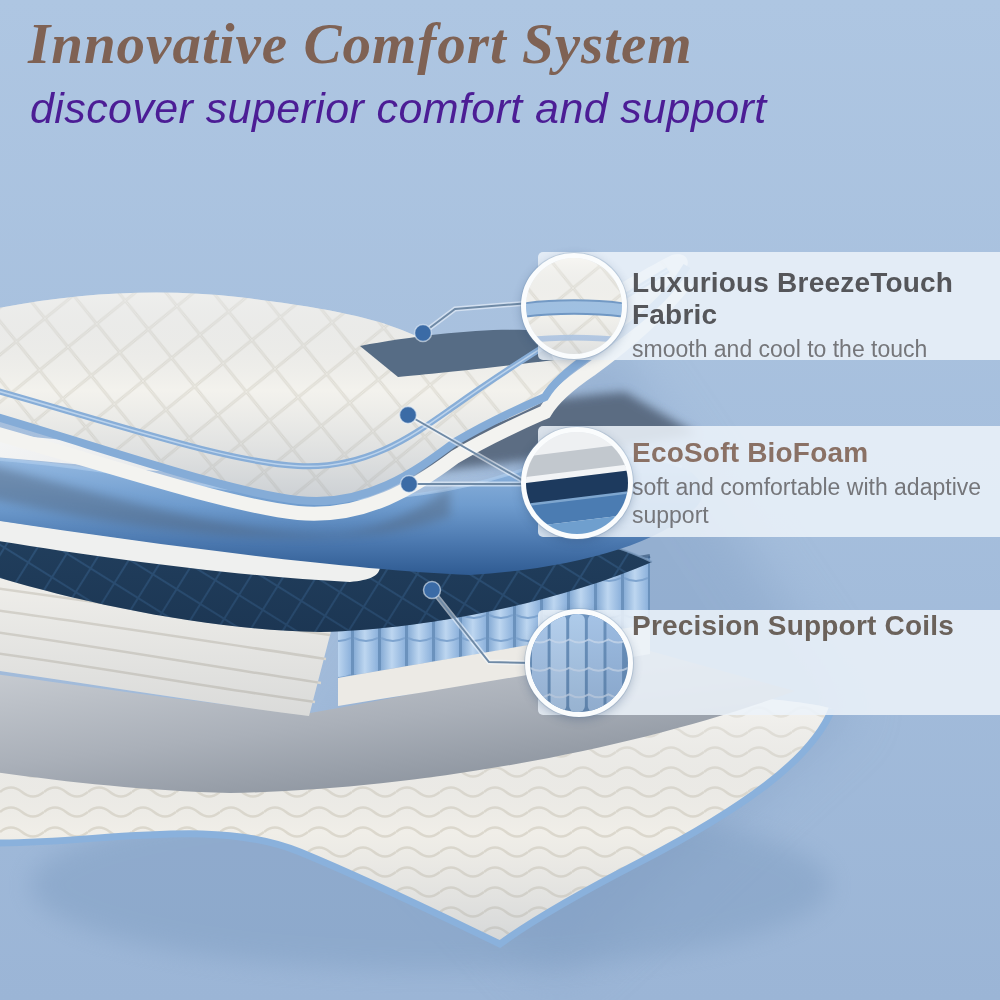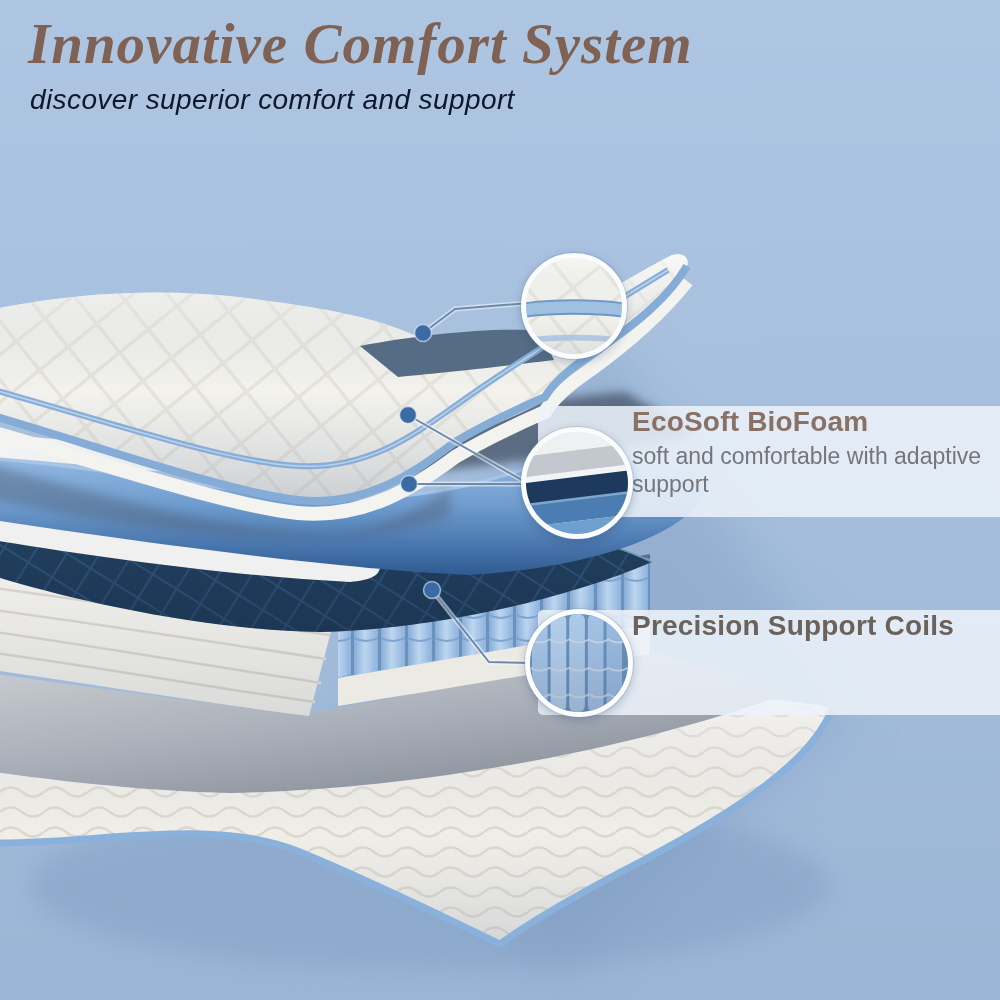--- a/index.html
+++ b/index.html
@@ -5,27 +5,27 @@
   html,body{margin:0;padding:0;}
   body{width:1000px;height:1000px;overflow:hidden;position:relative;
        font-family:"Liberation Sans","DejaVu Sans",sans-serif;background:#a4bedd;}
   .stage{position:absolute;inset:0;width:1000px;height:1000px;}
   svg.scene{position:absolute;left:0;top:0;width:1000px;height:1000px;display:block;}
 
   
   .header{position:absolute;left:28px;top:14px;z-index:6;font-style:italic;}
   .header h1{margin:0;font-family:"Liberation Serif","DejaVu Serif",serif;
              font-size:57px;font-weight:600;letter-spacing:1px;color:#7f6254;line-height:1.05;}
-  .header p{margin:10px 0 0 2px;font-size:28px;font-weight:400;letter-spacing:.4px;color:#0f172a;}
+  .header p{margin:10px 0 0 2px;font-size:43px;font-weight:400;letter-spacing:.4px;color:#4c1d95;}
 
   
   .band{position:absolute;left:538px;width:462px;background:rgba(236,242,249,.87);
         border-radius:5px 0 0 5px;box-sizing:border-box;padding-left:94px;z-index:3;}
   .band-1{top:252px;height:108px;padding-top:15px;}
-  .band-2{top:406px;height:111px;padding-top:0;}
+  .band-2{top:426px;height:111px;padding-top:11px;}
   .band-3{top:610px;height:105px;}
   .band h2{margin:0;font-size:28px;font-weight:700;letter-spacing:.2px;line-height:1.15;}
   .band-1 h2{color:#55565a;}
   .band-2 h2{color:#8a7165;}
   .band-3 h2{color:#6b625b;}
   .band p{margin:5px 0 0 0;font-size:23px;font-weight:400;color:#75767a;
           max-width:376px;line-height:1.2;}
 
   
   .lens{position:absolute;border-radius:50%;border:5px solid #fafcfd;overflow:hidden;
@@ -201,20 +201,24 @@
       <circle cx="409" cy="484" r="8.5" fill="#3b6ba6"></circle>
       <circle cx="432" cy="590" r="8.5" fill="#3b6ba6"></circle>
     </g>
   </svg>
 
   <header class="header">
     <h1>Innovative Comfort System</h1>
     <p>discover superior comfort and support</p>
   </header>
 
+  <section class="band band-1">
+    <h2>Luxurious BreezeTouch Fabric</h2>
+    <p>smooth and cool to the touch</p>
+  </section>
   <section class="band band-2">
     <h2>EcoSoft BioFoam</h2>
     <p>soft and comfortable with adaptive support</p>
   </section>
   <section class="band band-3">
     <h2>Precision Support Coils</h2>
   </section>
 
   <div class="lens lens-1">
     <svg viewBox="0 0 100 100">

